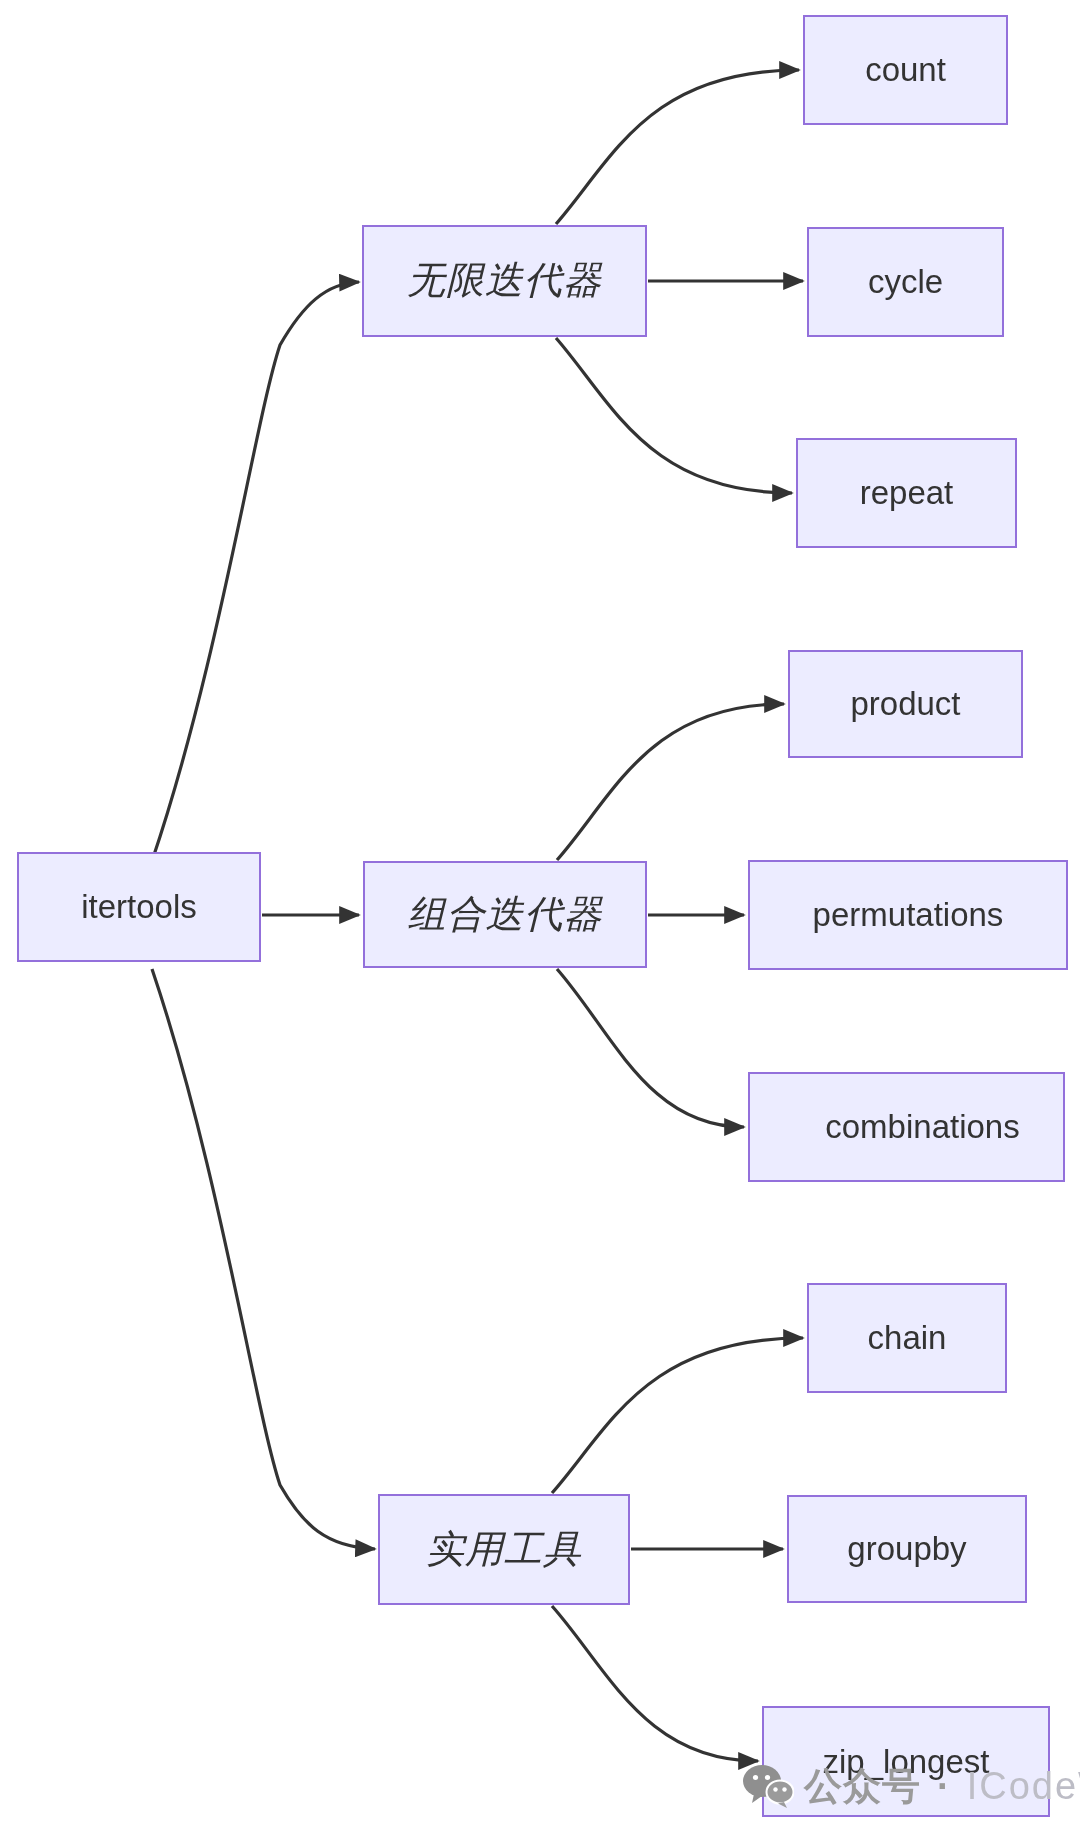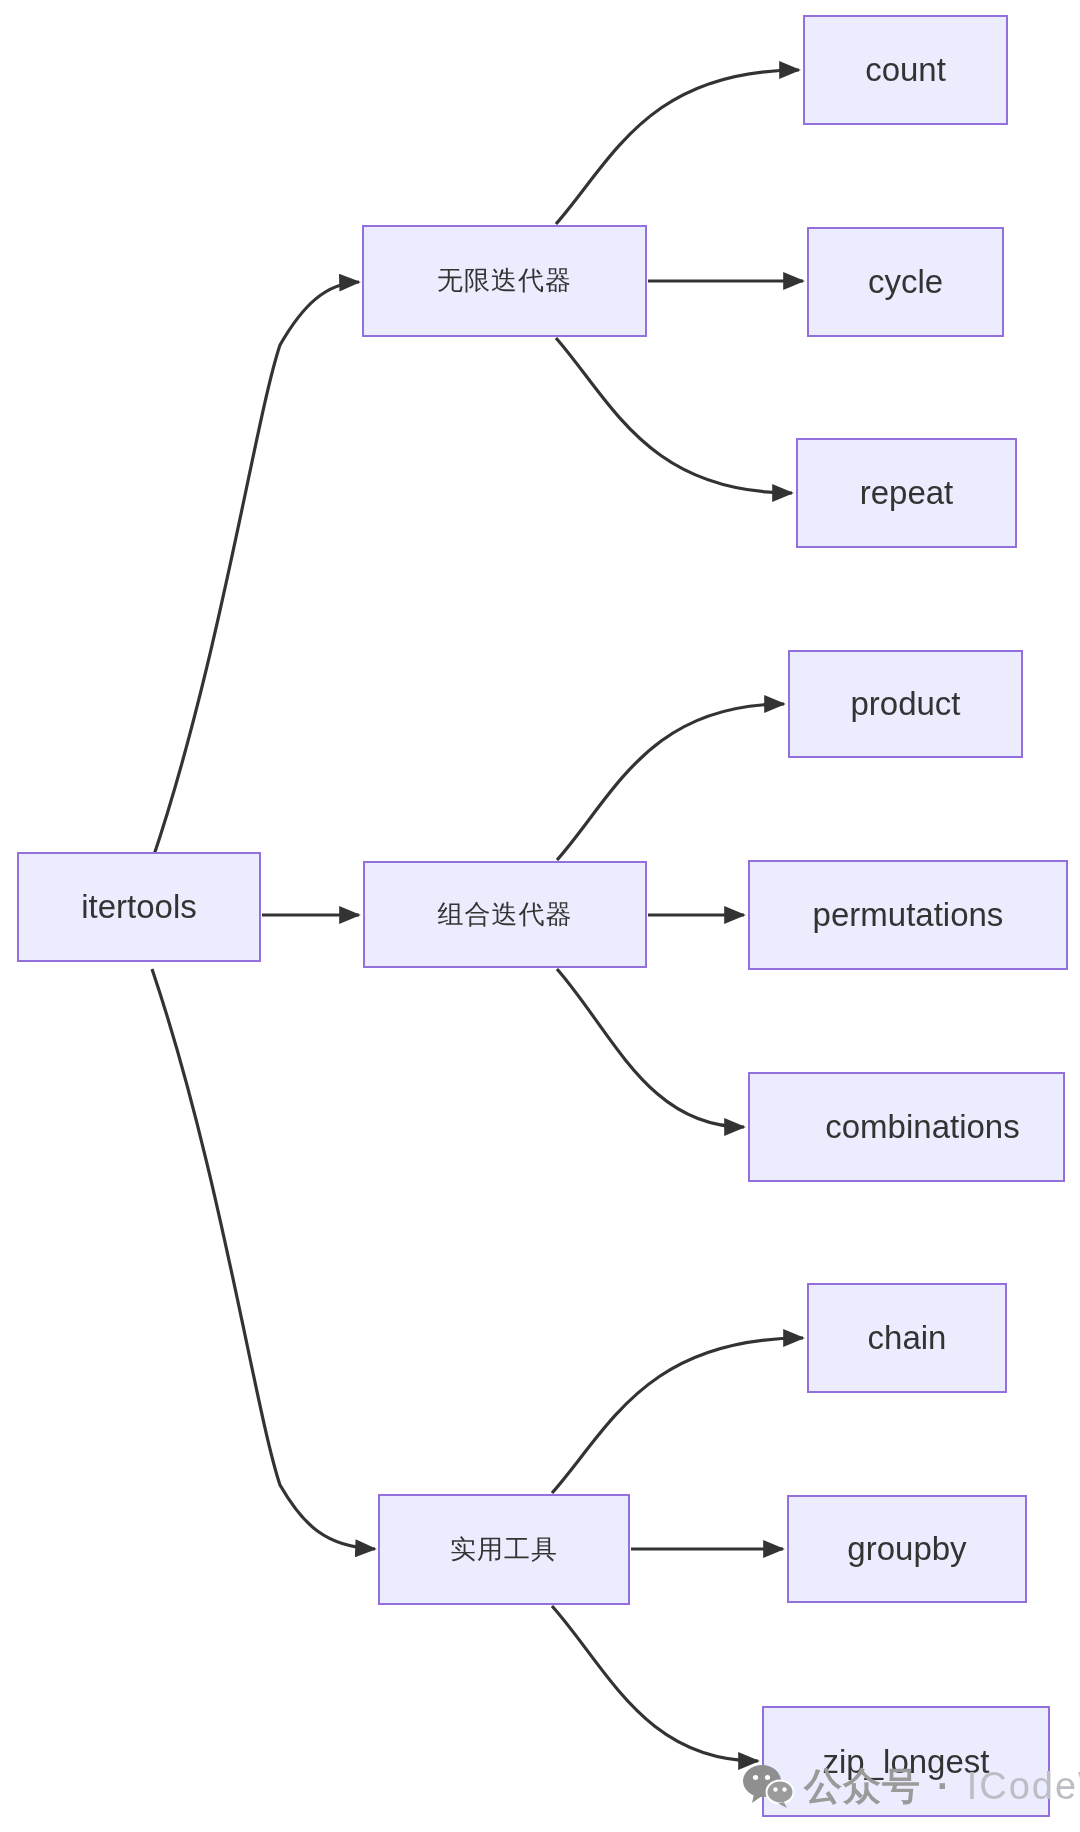--- a/index.html
+++ b/index.html
@@ -8,21 +8,21 @@
     font-family:"Liberation Sans","DejaVu Sans",sans-serif;
   }
   .edge-layer{position:absolute;left:0;top:0;width:1080px;height:1832px;z-index:1;}
   .edge{fill:none;stroke:#333333;stroke-width:3.2px;}
   .node{
     position:absolute;z-index:2;box-sizing:border-box;
     background:#ECECFF;border:2.5px solid #9370DB;
     display:flex;align-items:center;justify-content:center;
     color:#333333;font-size:33px;line-height:1.2;white-space:nowrap;
   }
-  .node.cjk{font-size:26px;letter-spacing:1px;}
+  .node.cjk{font-size:38px;letter-spacing:1px;font-style:italic;}
   .watermark{
     position:absolute;z-index:3;left:742px;top:1760px;height:52px;
     display:flex;align-items:center;gap:10px;white-space:nowrap;
     font-size:38px;font-weight:bold;letter-spacing:1px;
   }
   .wm-prefix{color:#9a9a9a;}
   .wm-sep{color:#9a9a9a;padding:0 6px;}
   .wm-brand{color:#bdbdc6;font-weight:normal;letter-spacing:2px;}
   .wm-icon{width:52px;height:44px;flex:0 0 auto;}
 </style>

